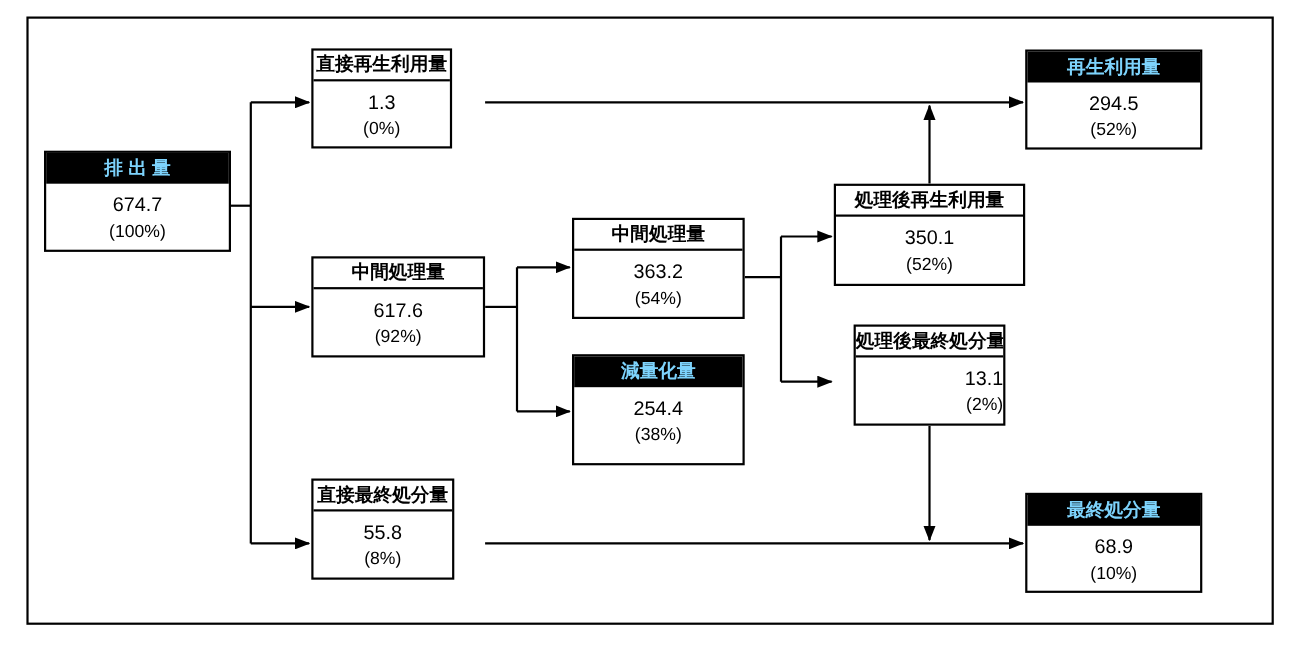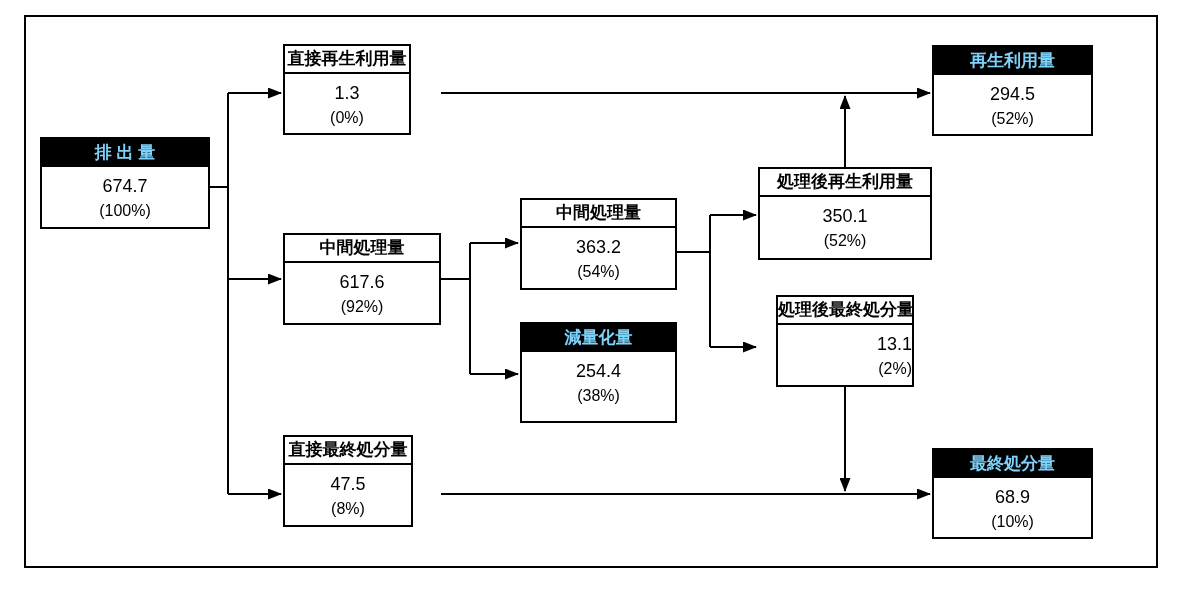--- a/index.html
+++ b/index.html
@@ -72,21 +72,21 @@
 </div>
 
 <div class="node n-intermediate">
   <div class="hdr light">中間処理量</div>
   <div class="val">617.6</div>
   <div class="pct">(92%)</div>
 </div>
 
 <div class="node n-direct-final">
   <div class="hdr light">直接最終処分量</div>
-  <div class="val">47.5</div>
+  <div class="val">55.8</div>
   <div class="pct">(8%)</div>
 </div>
 
 <div class="node n-residue">
   <div class="hdr light">中間処理量</div>
   <div class="val">363.2</div>
   <div class="pct">(54%)</div>
 </div>
 
 <div class="node n-reduction">

